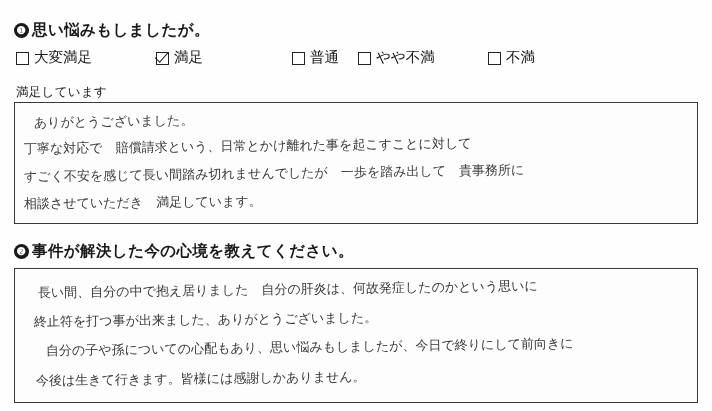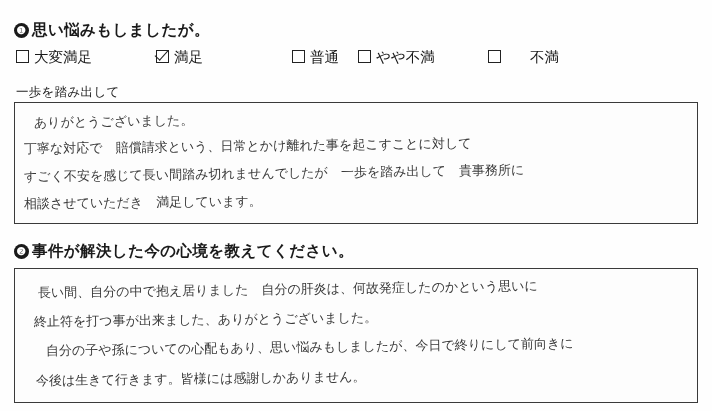--- a/index.html
+++ b/index.html
@@ -54,21 +54,21 @@
   .choice-row {
     position: absolute;
     left: 16px;
     top: 50px;
     width: 660px;
     height: 20px;
   }
   .choice {
     position: absolute;
     display: flex;
-    align-items: flex-start;
+    align-items: flex-end;
     font-size: 14.5px;
     white-space: nowrap;
   }
   .box {
     position: relative;
     display: inline-block;
     width: 11px;
     height: 11px;
     border: 1.3px solid #222;
     margin-right: 5px;
@@ -152,28 +152,28 @@
     <div class="choice" style="left:245px;padding-left:31px;">
       <span class="box"></span>
       <span class="choice-label">普通</span>
     </div>
 
     <div class="choice" style="left:342px;font-family:Liberation Serif, serif;">
       <span class="box"></span>
       <span class="choice-label">やや不満</span>
     </div>
 
-    <div class="choice" style="left:472px;gap:24px;">
+    <div class="choice" style="left:472px;">
       <span class="box"></span>
       <span class="choice-label">不満</span>
     </div>
 
   </div>
 
-  <div class="section-label">一歩を踏み出して</div>
+  <div class="section-label">満足しています</div>
 
   <div class="answer-box" id="answer-box-1"></div>
   <div class="hand" id="hw1-l1">ありがとうございました。</div>
   <div class="hand" id="hw1-l2">丁寧な対応で　賠償請求という、日常とかけ離れた事を起こすことに対して</div>
   <div class="hand" id="hw1-l3">すごく不安を感じて長い間踏み切れませんでしたが　一歩を踏み出して　貴事務所に</div>
   <div class="hand" id="hw1-l4">相談させていただき　満足しています。</div>
 
   <div class="q-heading" id="q2-heading">
     <span class="q-num">❷</span>
     <span>事件が解決した今の心境を教えてください。</span>

